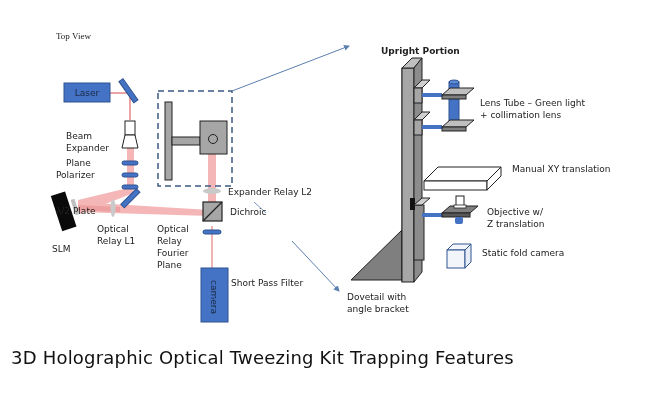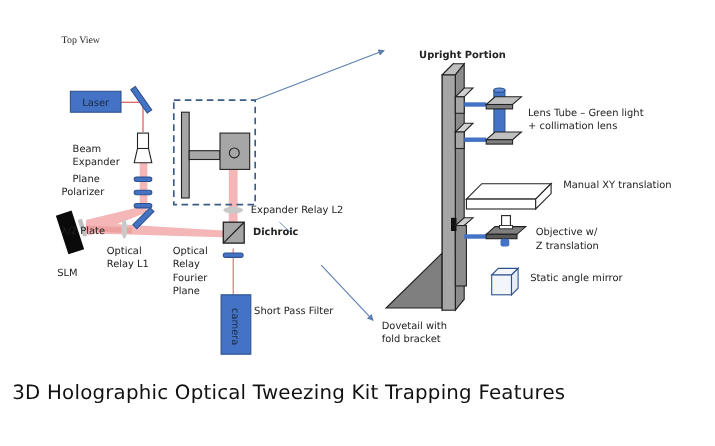--- a/index.html
+++ b/index.html
@@ -146,26 +146,26 @@
 <div class="lbl lbl-r" style="left:56px; top:169px; width:62px;">Polarizer</div>
 <div class="lbl lbl-r" style="left:56px; top:181px; width:62px;margin-top:24px;">λ/2 Plate</div>
 <div class="lbl" style="left:52px; top:243px;">SLM</div>
 <div class="lbl" style="left:97px; top:223px; white-space:pre;">Optical
 Relay L1</div>
 <div class="lbl" style="left:157px; top:223px; white-space:pre;">Optical
 Relay
 Fourier
 Plane</div>
 <div class="lbl" style="left:228px; top:186px;">Expander Relay L2</div>
-<div class="lbl" style="left:230px; top:206px;font-weight:bold;">Dichroic</div>
+<div class="lbl" style="left:230px; top:206px;">Dichroic</div>
 <div class="lbl" style="left:231px; top:229px;margin-top:48px;">Short Pass Filter</div>
 
 <div class="lbl" style="left:381px; top:45px;font-weight:bold;">Upright Portion</div>
 <div class="lbl" style="left:480px; top:97px; white-space:pre;">Lens Tube – Green light
 + collimation lens</div>
 <div class="lbl" style="left:512px; top:163px;">Manual XY translation</div>
 <div class="lbl" style="left:487px; top:206px; white-space:pre;">Objective w/
 Z translation</div>
-<div class="lbl" style="left:482px; top:247px;">Static angle mirror</div>
+<div class="lbl" style="left:482px; top:247px;">Static fold camera</div>
 <div class="lbl" style="left:347px; top:291px; white-space:pre;">Dovetail with
-fold bracket</div>
+angle bracket</div>
 
 <div class="title">3D Holographic Optical Tweezing Kit Trapping Features</div>
 
 </body></html>

